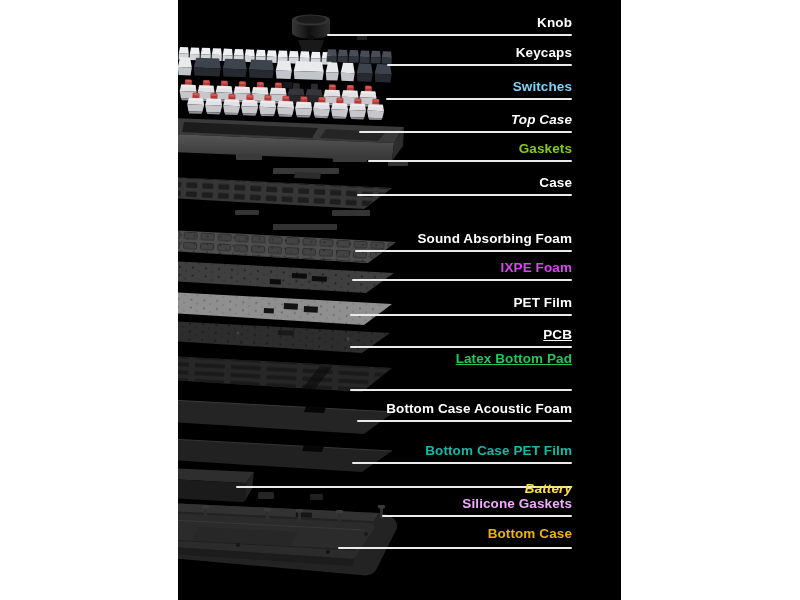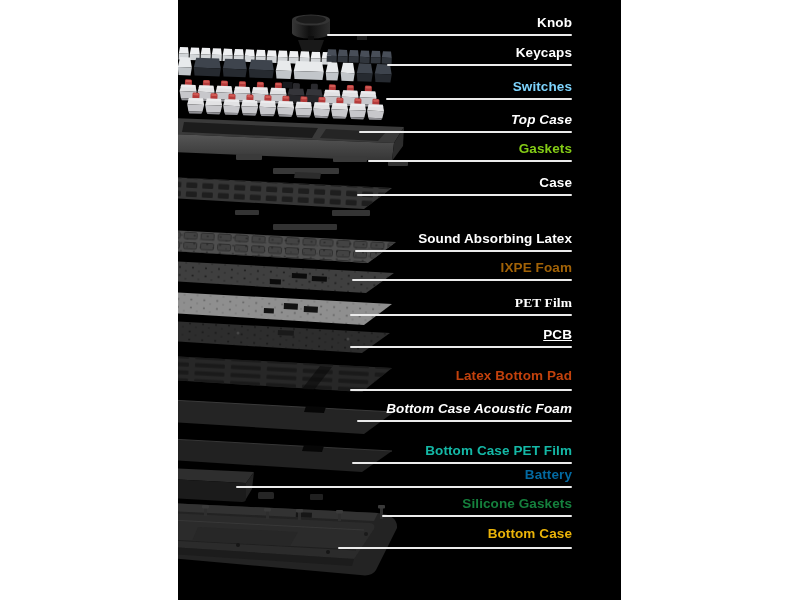--- a/index.html
+++ b/index.html
@@ -281,53 +281,53 @@
         <div>
           <div class="callout-line" style="left: 190px; top: 160px; width: 204px; background: rgb(235, 235, 235);"></div>
           <div class="callout-text" style="top: 140px; color: #84cc16;">Gaskets</div>
         </div>
         <div>
           <div class="callout-line" style="left: 179px; top: 194px; width: 215px; background: rgb(235, 235, 235);"></div>
           <div class="callout-text" style="top: 174px; color: rgb(255, 255, 255);">Case</div>
         </div>
         <div>
           <div class="callout-line" style="left: 177px; top: 250px; width: 217px; background: rgb(235, 235, 235);"></div>
-          <div class="callout-text" style="top: 230px; color: rgb(255, 255, 255);">Sound Absorbing Latex</div>
+          <div class="callout-text" style="top: 230px; color: rgb(255, 255, 255);">Sound Absorbing Foam</div>
         </div>
         <div>
           <div class="callout-line" style="left: 174px; top: 279px; width: 220px; background: rgb(235, 235, 235);"></div>
-          <div class="callout-text" style="top: 259px; color: #a16207; margin-left: 28px;">IXPE Foam</div>
+          <div class="callout-text" style="top: 259px; color: #d946ef; margin-left: 28px;">IXPE Foam</div>
         </div>
         <div>
           <div class="callout-line" style="left: 172px; top: 314px; width: 222px; background: rgb(235, 235, 235);"></div>
-          <div class="callout-text" style="top: 294px; color: rgb(255, 255, 255); font-family: Liberation Serif, serif;">PET Film</div>
+          <div class="callout-text" style="top: 294px; color: rgb(255, 255, 255);">PET Film</div>
         </div>
         <div>
           <div class="callout-line" style="left: 172px; top: 346px; width: 222px; background: rgb(235, 235, 235);"></div>
           <div class="callout-text" style="top: 326px; color: rgb(255, 255, 255); text-decoration: underline;">PCB</div>
         </div>
         <div>
           <div class="callout-line" style="left: 172px; top: 389px; width: 222px; background: rgb(235, 235, 235);"></div>
-          <div class="callout-text" style="top: 367px; color: #c2410c;">Latex Bottom Pad</div>
+          <div class="callout-text" style="top: 350px; color: #22c55e; text-decoration: underline;">Latex Bottom Pad</div>
         </div>
         <div>
           <div class="callout-line" style="left: 179px; top: 420px; width: 215px; background: rgb(235, 235, 235);"></div>
-          <div class="callout-text" style="top: 400px; color: rgb(255, 255, 255); font-style: italic;">Bottom Case Acoustic Foam</div>
+          <div class="callout-text" style="top: 400px; color: rgb(255, 255, 255);">Bottom Case Acoustic Foam</div>
         </div>
         <div>
           <div class="callout-line" style="left: 174px; top: 462px; width: 220px; background: rgb(235, 235, 235);"></div>
           <div class="callout-text" style="top: 442px; color: #14b8a6;">Bottom Case PET Film</div>
         </div>
         <div>
           <div class="callout-line" style="left: 58px; top: 486px; width: 336px; background: rgb(235, 235, 235);"></div>
-          <div class="callout-text" style="top: 466px; color: #0369a1;">Battery</div>
+          <div class="callout-text" style="top: 480px; color: #fde047; font-style: italic;">Battery</div>
         </div>
         <div>
           <div class="callout-line" style="left: 204px; top: 515px; width: 190px; background: rgb(235, 235, 235);"></div>
-          <div class="callout-text" style="top: 495px; color: #15803d;">Silicone Gaskets</div>
+          <div class="callout-text" style="top: 495px; color: #f0abfc;">Silicone Gaskets</div>
         </div>
         <div>
           <div class="callout-line" style="left: 160px; top: 547px; width: 234px; background: rgb(235, 235, 235);"></div>
           <div class="callout-text" style="top: 525px; color: #eab308;">Bottom Case</div>
         </div>
       </div>
   </div>
 </div>
 
 </body></html>

